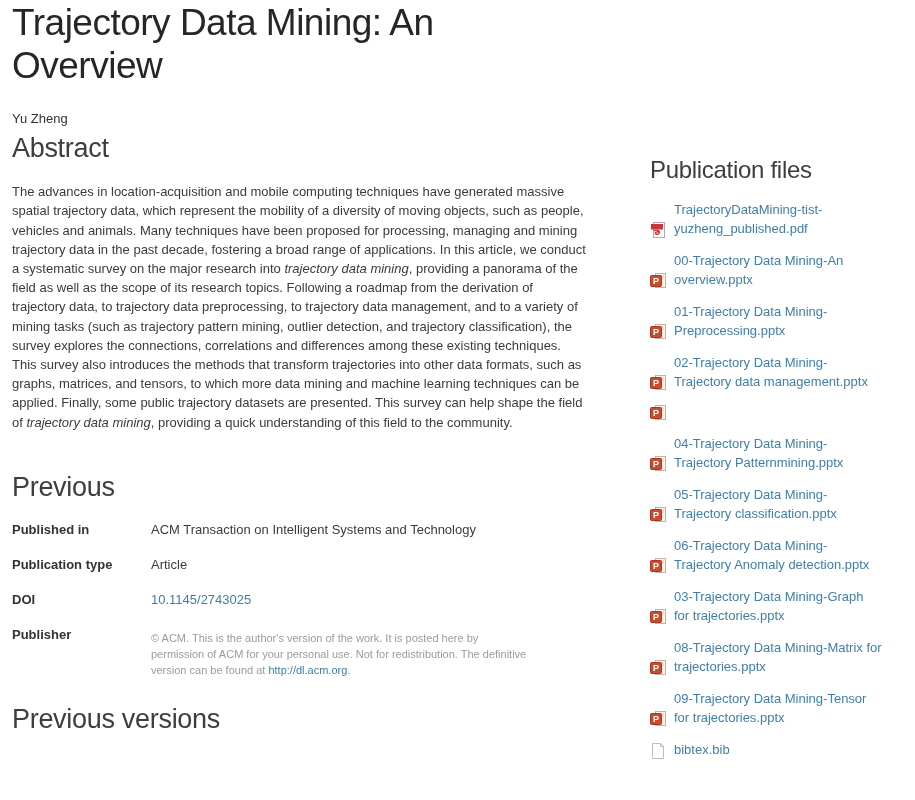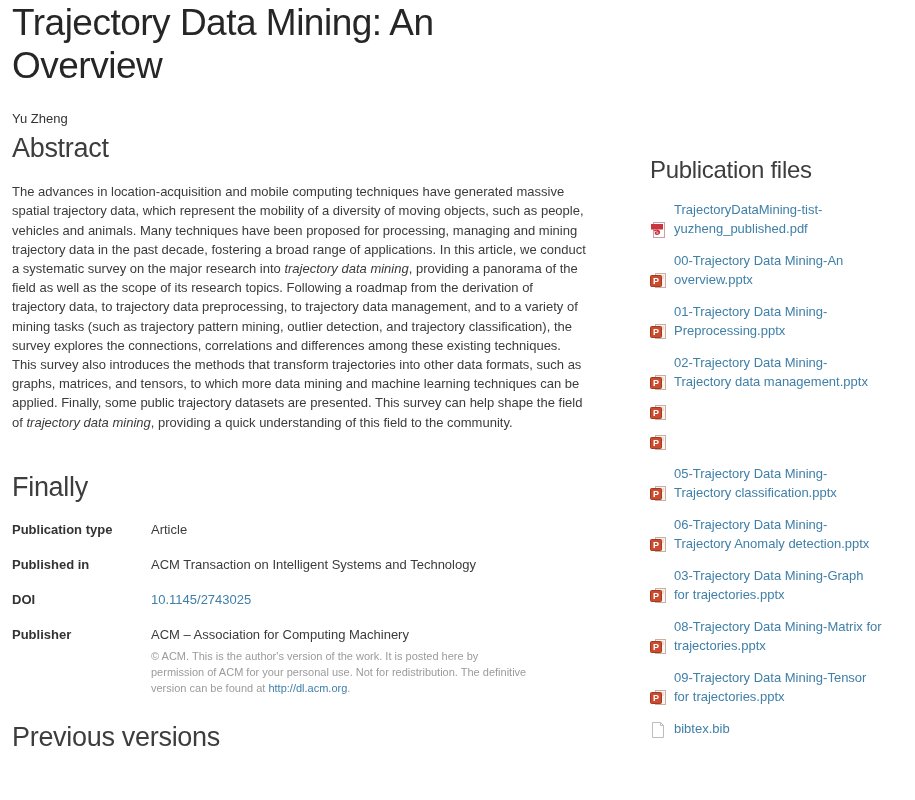--- a/index.html
+++ b/index.html
@@ -135,43 +135,42 @@
 
     <h1 class="page-title">Trajectory Data Mining: An Overview</h1>
     <div class="author-line">Yu Zheng</div>
 
     <section>
       <h2 class="section-heading">Abstract</h2>
       <p class="abstract-text"><span>The advances in location-acquisition and mobile computing techniques have generated massive spatial trajectory data, which represent the mobility of a diversity of moving objects, such as people, vehicles and animals. Many techniques have been proposed for processing, managing and mining trajectory data in the past decade, fostering a broad range of applications. In this article, we conduct a systematic survey on the major research into </span><span class="italic">trajectory data mining</span><span>, providing a panorama of the field as well as the scope of its research topics. Following a roadmap from the derivation of trajectory data, to trajectory data preprocessing, to trajectory data management, and to a variety of mining tasks (such as trajectory pattern mining, outlier detection, and trajectory classification), the survey explores the connections, correlations and differences among these existing techniques. This survey also introduces the methods that transform trajectories into other data formats, such as graphs, matrices, and tensors, to which more data mining and machine learning techniques can be applied. Finally, some public trajectory datasets are presented. This survey can help shape the field of </span><span class="italic">trajectory data mining</span><span>, providing a quick understanding of this field to the community.</span></p>
     </section>
 
     <section class="details-section">
-      <h2 class="section-heading">Finally</h2>
+      <h2 class="section-heading">Previous</h2>
+
+      <div class="detail-row">
+        <div class="detail-label">Published in</div>
+        <div class="detail-value">ACM Transaction on Intelligent Systems and Technology</div>
+      </div>
 
       <div class="detail-row">
         <div class="detail-label">Publication type</div>
         <div class="detail-value">Article</div>
-      </div>
-
-      <div class="detail-row">
-        <div class="detail-label">Published in</div>
-        <div class="detail-value">ACM Transaction on Intelligent Systems and Technology</div>
       </div>
 
       <div class="detail-row">
         <div class="detail-label">DOI</div>
         <div class="detail-value">
           <a class="text-link" href="#">10.1145/2743025</a>
         </div>
       </div>
 
       <div class="detail-row">
         <div class="detail-label">Publisher</div>
         <div class="detail-value">
-          <div>ACM – Association for Computing Machinery</div>
           <div class="fine-print"><span>© ACM. This is the author's version of the work. It is posted here by permission of ACM for your personal use. Not for redistribution. The definitive version can be found at </span><a class="text-link" href="#">http://dl.acm.org</a><span>.</span></div>
         </div>
       </div>
     </section>
 
     <section class="prev-versions">
       <h2 class="section-heading">Previous versions</h2>
 
     </section>
   </div>
@@ -245,20 +244,21 @@
       <li>
         <span class="file-icon-wrap">
           <svg width="16" height="16" viewBox="0 0 16 16">
               <rect x="5.5" y="0.5" width="10" height="14" fill="#fdf4ef" stroke="#c9b0a4"></rect>
               <line x1="7" y1="3" x2="14" y2="3" stroke="#d9b8a8" stroke-width="0.8"></line>
               <line x1="7" y1="5" x2="14" y2="5" stroke="#d9b8a8" stroke-width="0.8"></line>
               <rect x="0.5" y="2.5" width="11" height="11" rx="1" fill="#cb4b2e" stroke="#a23a22"></rect>
               <text x="6" y="11.3" font-size="9" font-family="Liberation Sans, sans-serif" font-weight="bold" fill="#fff" text-anchor="middle">P</text>
             </svg>
         </span>
+        <a class="text-link" href="#">04-Trajectory Data Mining-Trajectory Patternmining.pptx</a>
       </li>
 
       <li>
         <span class="file-icon-wrap">
           <svg width="16" height="16" viewBox="0 0 16 16">
               <rect x="5.5" y="0.5" width="10" height="14" fill="#fdf4ef" stroke="#c9b0a4"></rect>
               <line x1="7" y1="3" x2="14" y2="3" stroke="#d9b8a8" stroke-width="0.8"></line>
               <line x1="7" y1="5" x2="14" y2="5" stroke="#d9b8a8" stroke-width="0.8"></line>
               <rect x="0.5" y="2.5" width="11" height="11" rx="1" fill="#cb4b2e" stroke="#a23a22"></rect>
               <text x="6" y="11.3" font-size="9" font-family="Liberation Sans, sans-serif" font-weight="bold" fill="#fff" text-anchor="middle">P</text>

